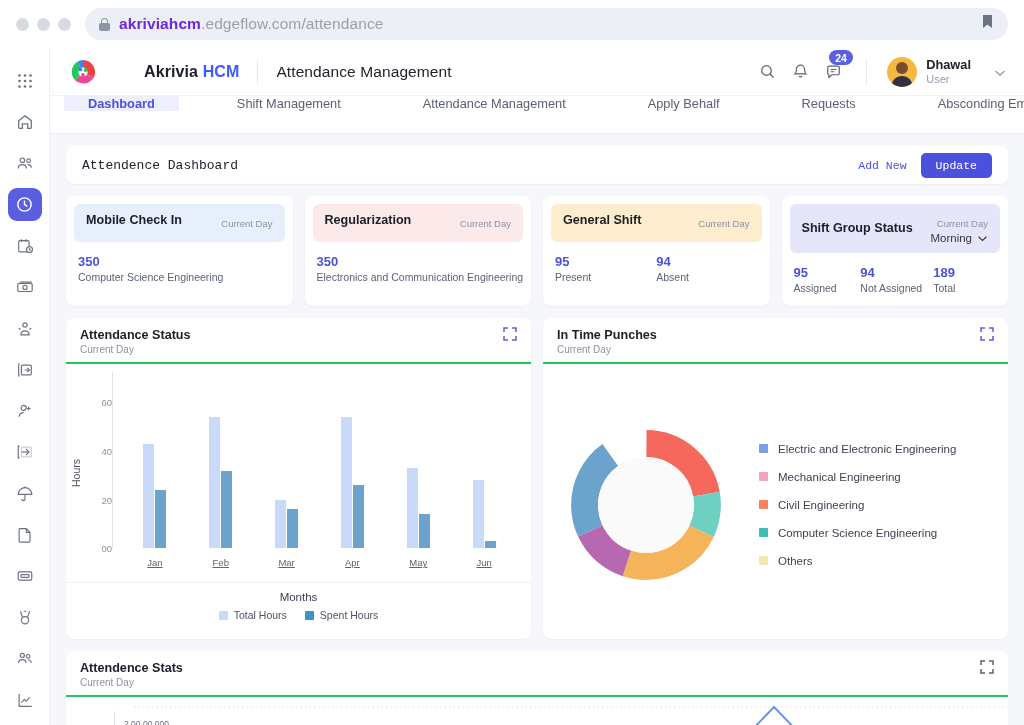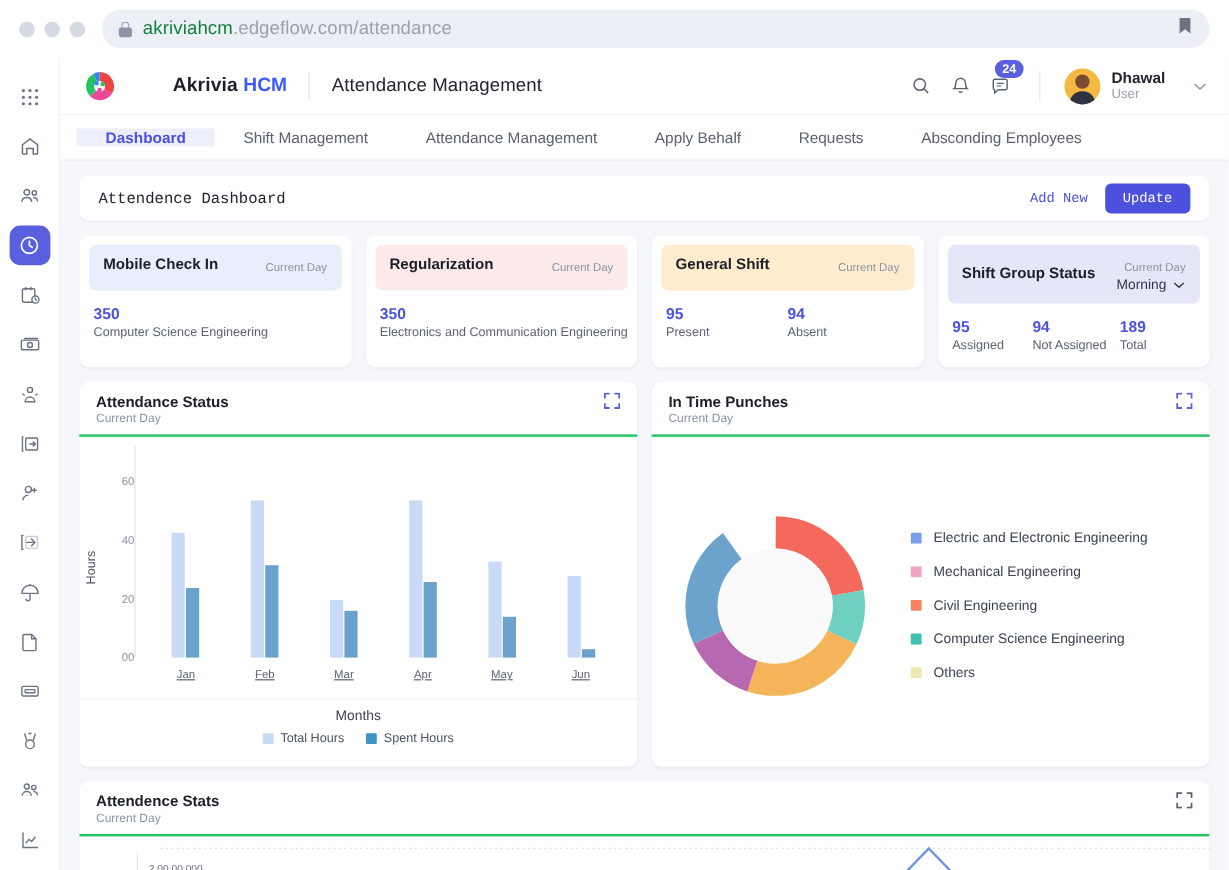--- a/index.html
+++ b/index.html
@@ -24,21 +24,21 @@
     border-radius: 16px;
     display: flex; align-items: center;
     padding: 0 14px;
     position: relative;
   }
   .lock { width: 11px; height: 13px; position: relative; margin-right: 9px; flex: none; }
   .lock-body { position: absolute; bottom: 0; width: 11px; height: 8px; background: #8d95a5; border-radius: 2px; }
   .lock-shackle { position: absolute; top: 0; left: 2.2px; width: 6.6px; height: 6px;
      border: 1.8px solid #8d95a5; border-bottom: none; border-radius: 4px 4px 0 0; }
   .url-text { font-size: 15.5px; letter-spacing: .1px; white-space: nowrap; }
-  .url-host { color: #15803d; }
+  .url-host { color: #6d28d9; font-weight: bold; }
   .url-rest { color: #9aa1ad; }
   .bookmark-icon { margin-left: auto; color: #6b7280; }
 
   .app-window {
     width: 1024px; height: 677px;
     background: #f5f7fb;
     display: flex;
     position: relative;
     border-top-left-radius: 10px;
   }
@@ -92,23 +92,24 @@
   .av-head { position: absolute; left: 50%; top: 5px; transform: translateX(-50%);
      width: 12px; height: 12px; border-radius: 50%; background: #7b4a33; }
   .av-body { position: absolute; left: 50%; bottom: -3px; transform: translateX(-50%);
      width: 21px; height: 14px; border-radius: 10px 10px 0 0; background: #2d3340; }
   .user-name { font-size: 12.8px; color: #20242c; font-weight: bold; line-height: 1.25; }
   .user-role { font-size: 11px; color: #98a0ae; line-height: 1.25; }
   .caret { color: #98a0ae; margin-left: 14px; }
 
   .tabsbar {
     height: 38px; background: #fff;
-    display: flex; align-items: center;
+    display: flex; align-items: flex-start;
     border-bottom: 1px solid #e9edf4;
     padding-left: 14px;
+    gap: 34px;
   }
   .tab {
     display: flex; align-items: center;
     padding: 0 24px;
     font-size: 12.8px; color: #59616f;
     white-space: nowrap;
   }
   .tab.active { background: #eeeffc; color: #4b51dd; font-weight: bold; }
 
   .content { flex: 1; overflow: hidden; padding: 12px 16px 0 16px; }

